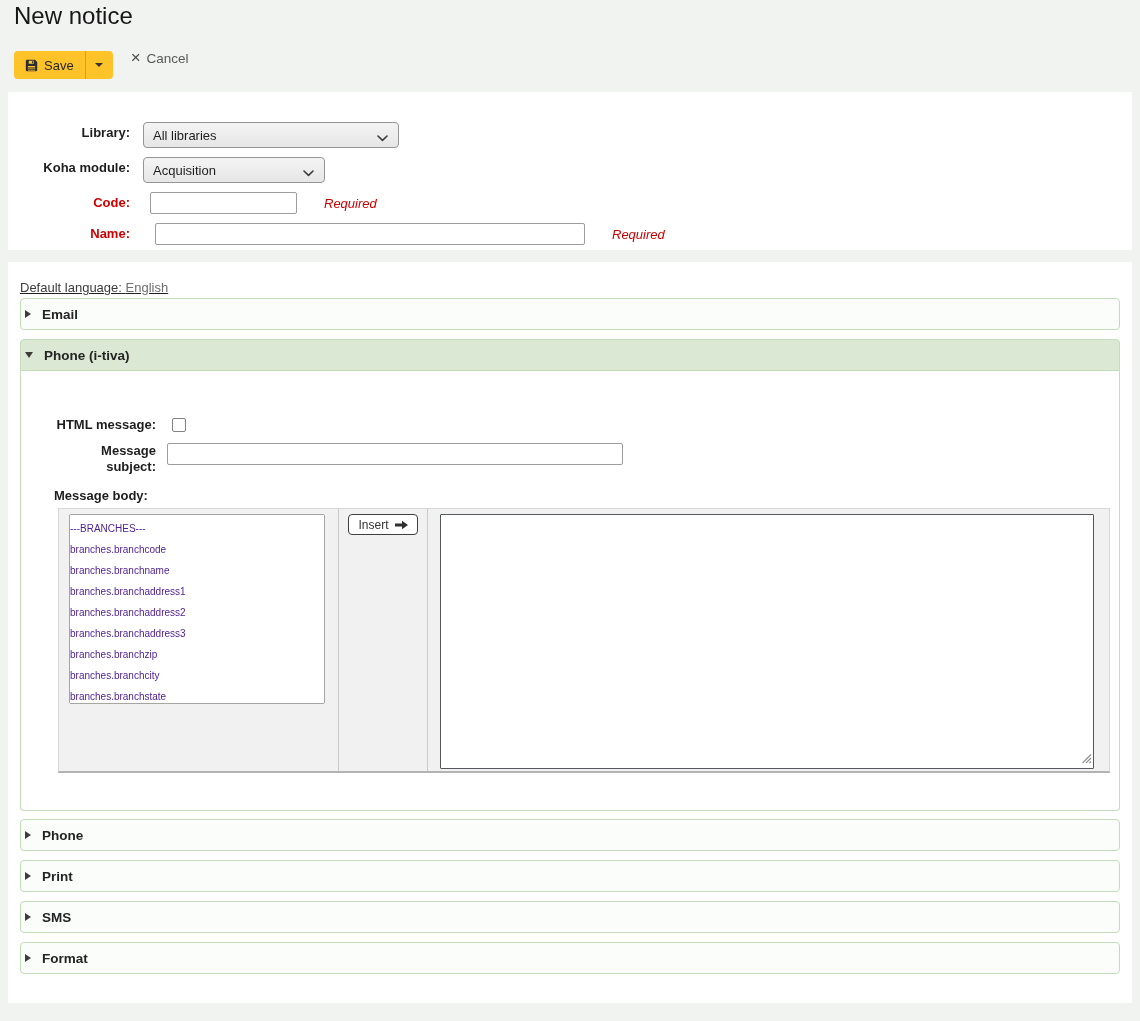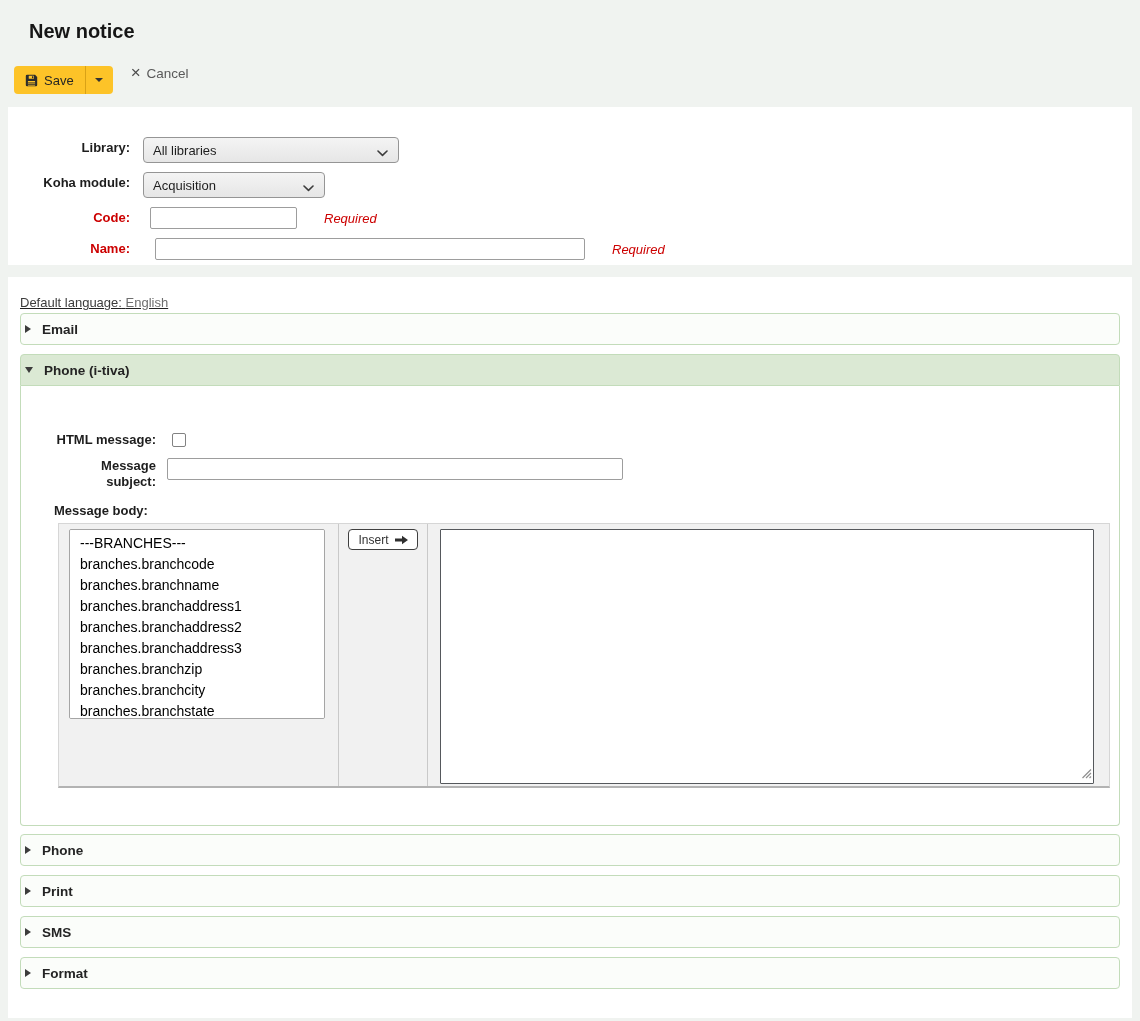--- a/index.html
+++ b/index.html
@@ -5,22 +5,22 @@
   * { box-sizing: border-box; }
   html,body { margin:0; padding:0; }
   body {
     width:1140px; height:1021px;
     background:#f0f3f0;
     font-family:"Liberation Sans", sans-serif;
     font-size:13px; color:#222;
     overflow:hidden;
   }
   .page-title {
-    margin:15px; padding:5px 0 0 14px;
-    font-size:20px; font-weight:bold; color:#161616; line-height:22px;
+    margin:0; padding:5px 0 0 14px;
+    font-size:24px; font-weight:normal; color:#161616; line-height:22px;
   }
   
   .toolbar { display:flex; align-items:center; margin:17px 0 0 14px; height:28px; }
   .btn-split { display:inline-flex; height:14px; }
   .btn-save {
     display:flex; align-items:center; gap:6px; padding:0 11px; height:28px;
     background:#fdc328; border:0; border-right:1px solid #d9a216;
     border-radius:4px 0 0 4px; font-family:inherit; font-size:13px; color:#262626; cursor:pointer;
   }
   .btn-caret {
@@ -89,21 +89,21 @@
   .body-label { padding-left:33px; font-weight:bold; color:#1d1d1d; margin-bottom:5px; line-height:15px; }
   .body-table {
     margin-left:37px; width:1052px; height:265px; display:flex;
     background:#f1f1f1; border:1px solid #d6d6d6; border-bottom:2px solid #b3b3b3;
   }
   .cell-fields { width:280px; border-right:1px solid #c9c9c9; padding:5px 0 0 10px; }
   .listbox {
     width:256px; height:190px; background:#fff; border:1px solid #a5a5a5; border-radius:2px;
     overflow-y:auto; padding-top:3px;
   }
-  .listbox .opt { line-height:21px; padding-left:10px; font-size:14px; color:#000000; white-space:nowrap; cursor:default; }
+  .listbox .opt { line-height:21px; font-size:10px; color:#4c1d95; white-space:nowrap; cursor:default; }
   .cell-insert { width:89px; border-right:1px solid #c9c9c9; display:flex; justify-content:center; align-items:flex-start; padding-top:5px; }
   .btn-insert {
     height:21px; display:flex; align-items:center; gap:6px; padding:0 9px;
     background:#fff; border:1px solid #3f3f3f; border-radius:4px;
     font-family:inherit; font-size:12px; color:#333; cursor:pointer;
   }
   .cell-textarea { flex:1; padding:5px 0 0 12px; }
   .ta-wrap { position:relative; width:654px; height:255px; }
   .body-textarea {
     width:654px; height:255px; border:1px solid #55585c; border-radius:1px; background:#fff;

